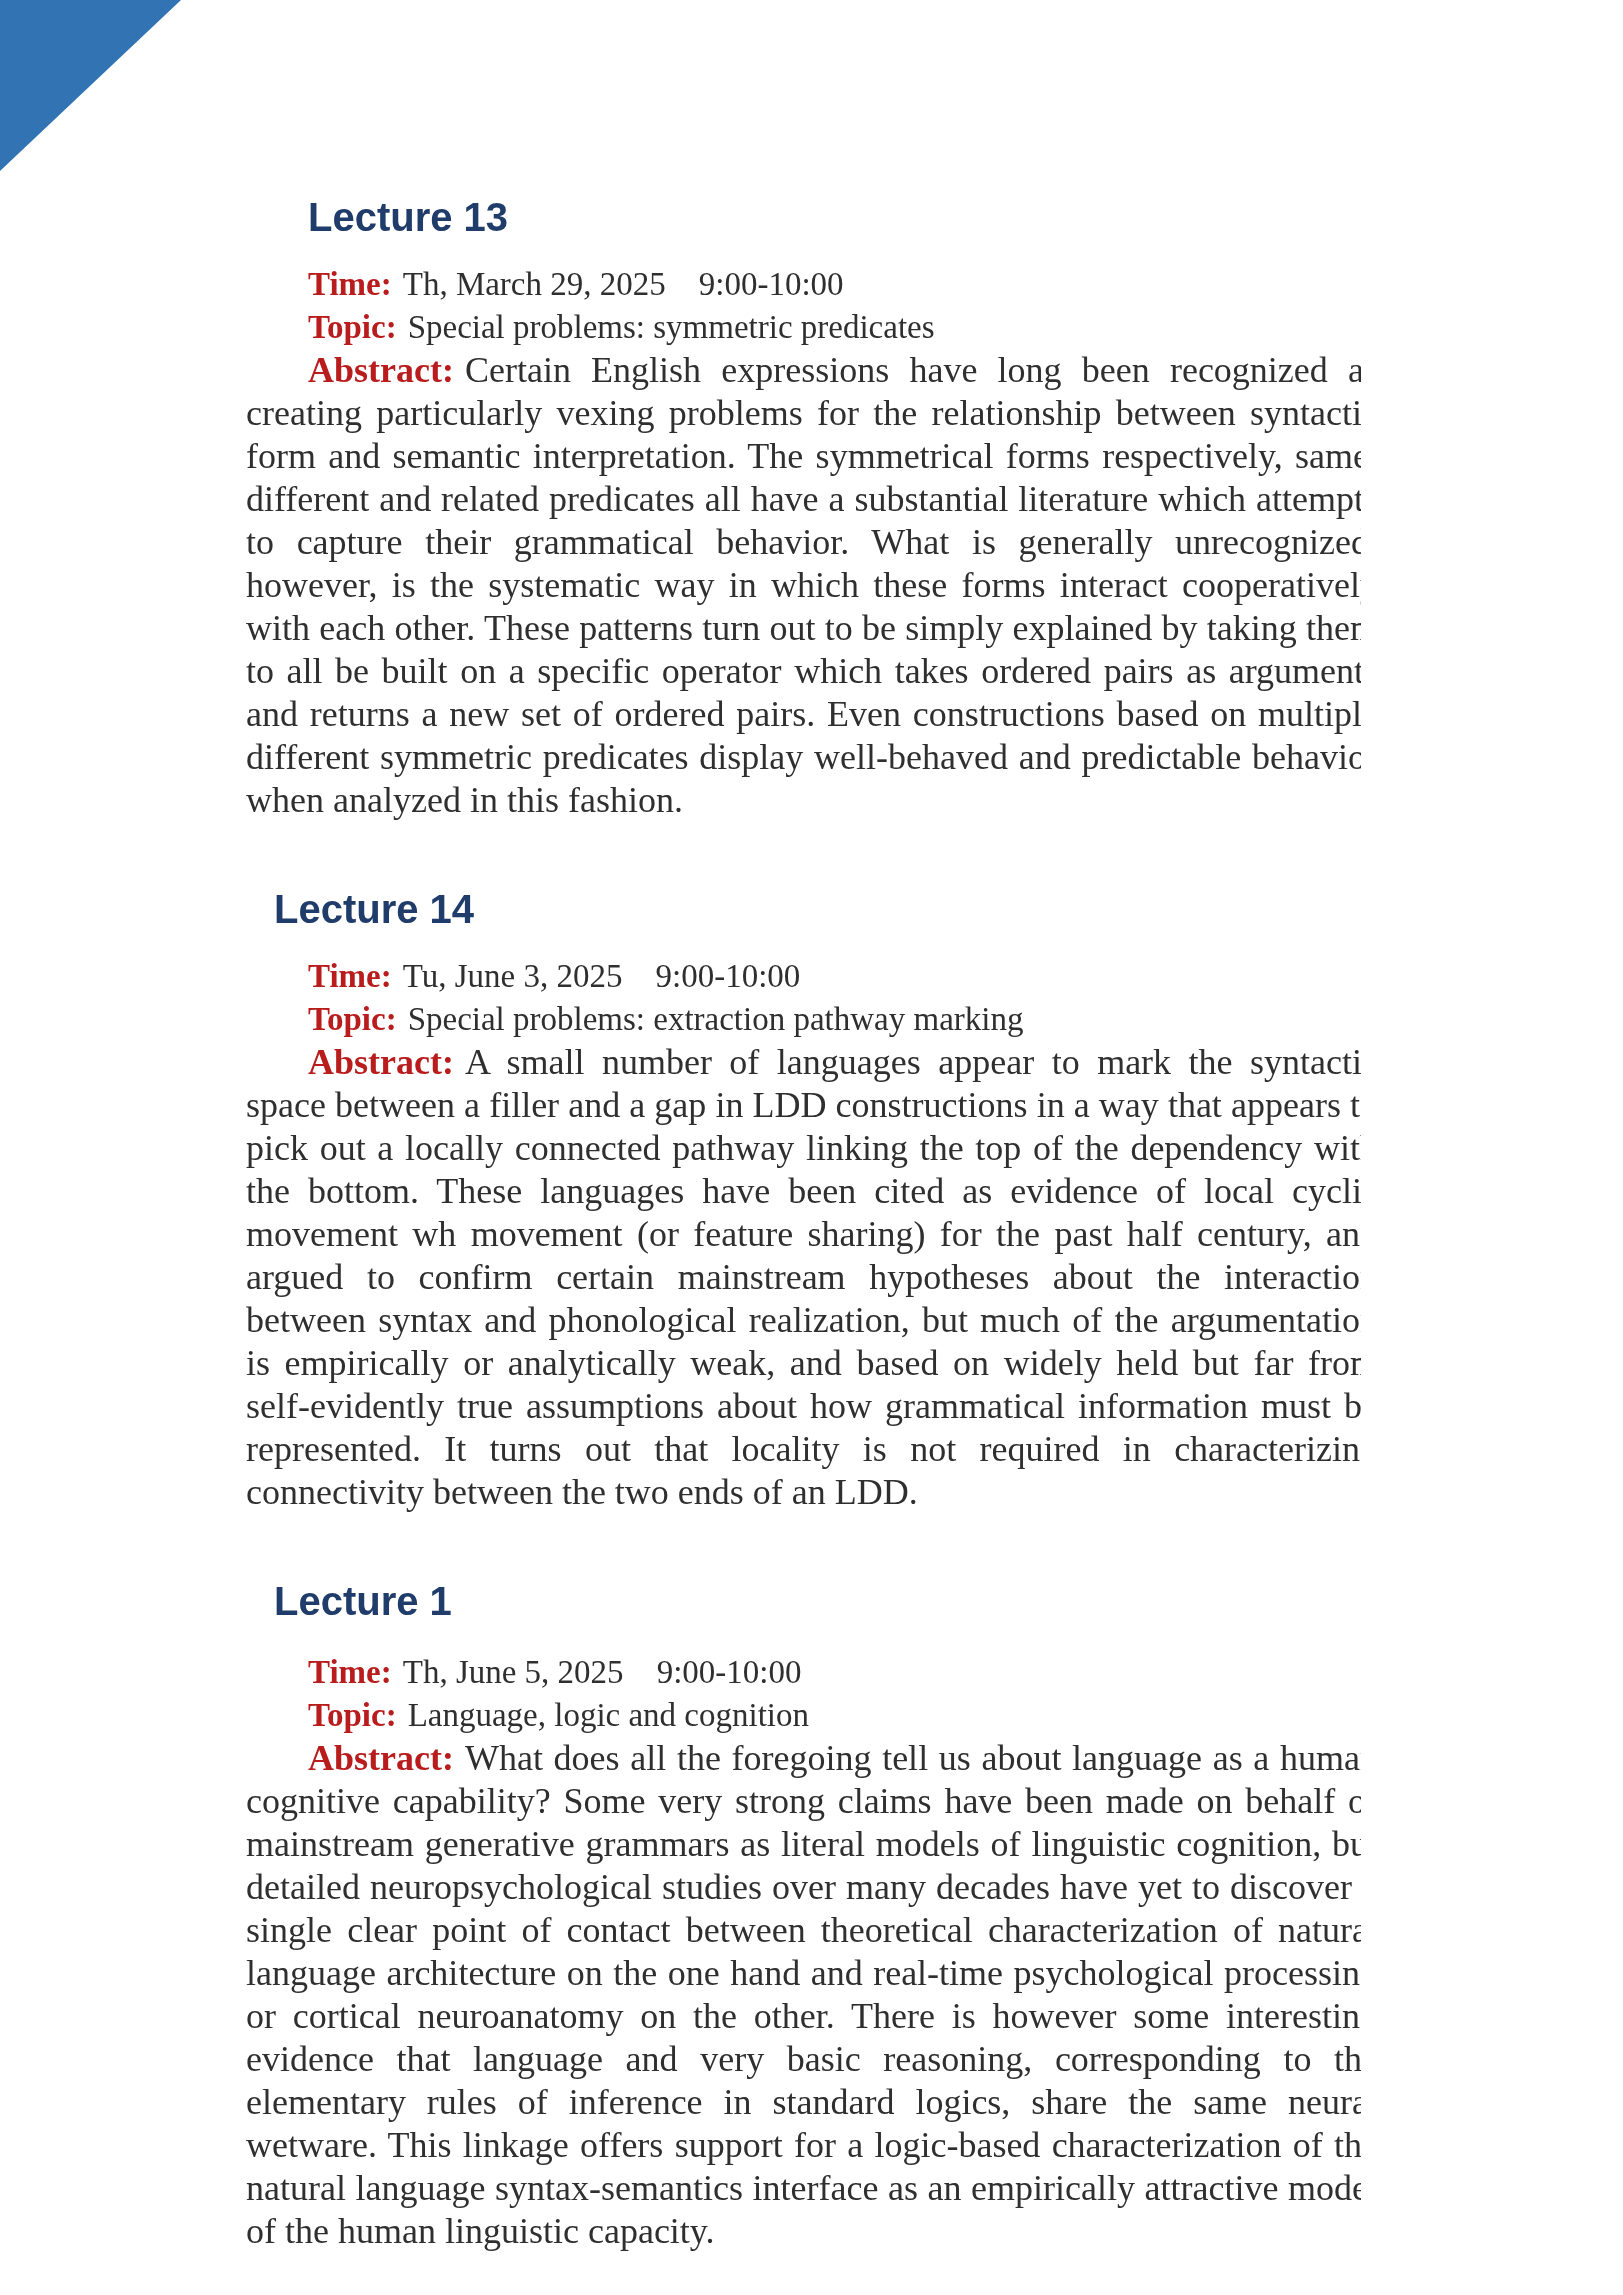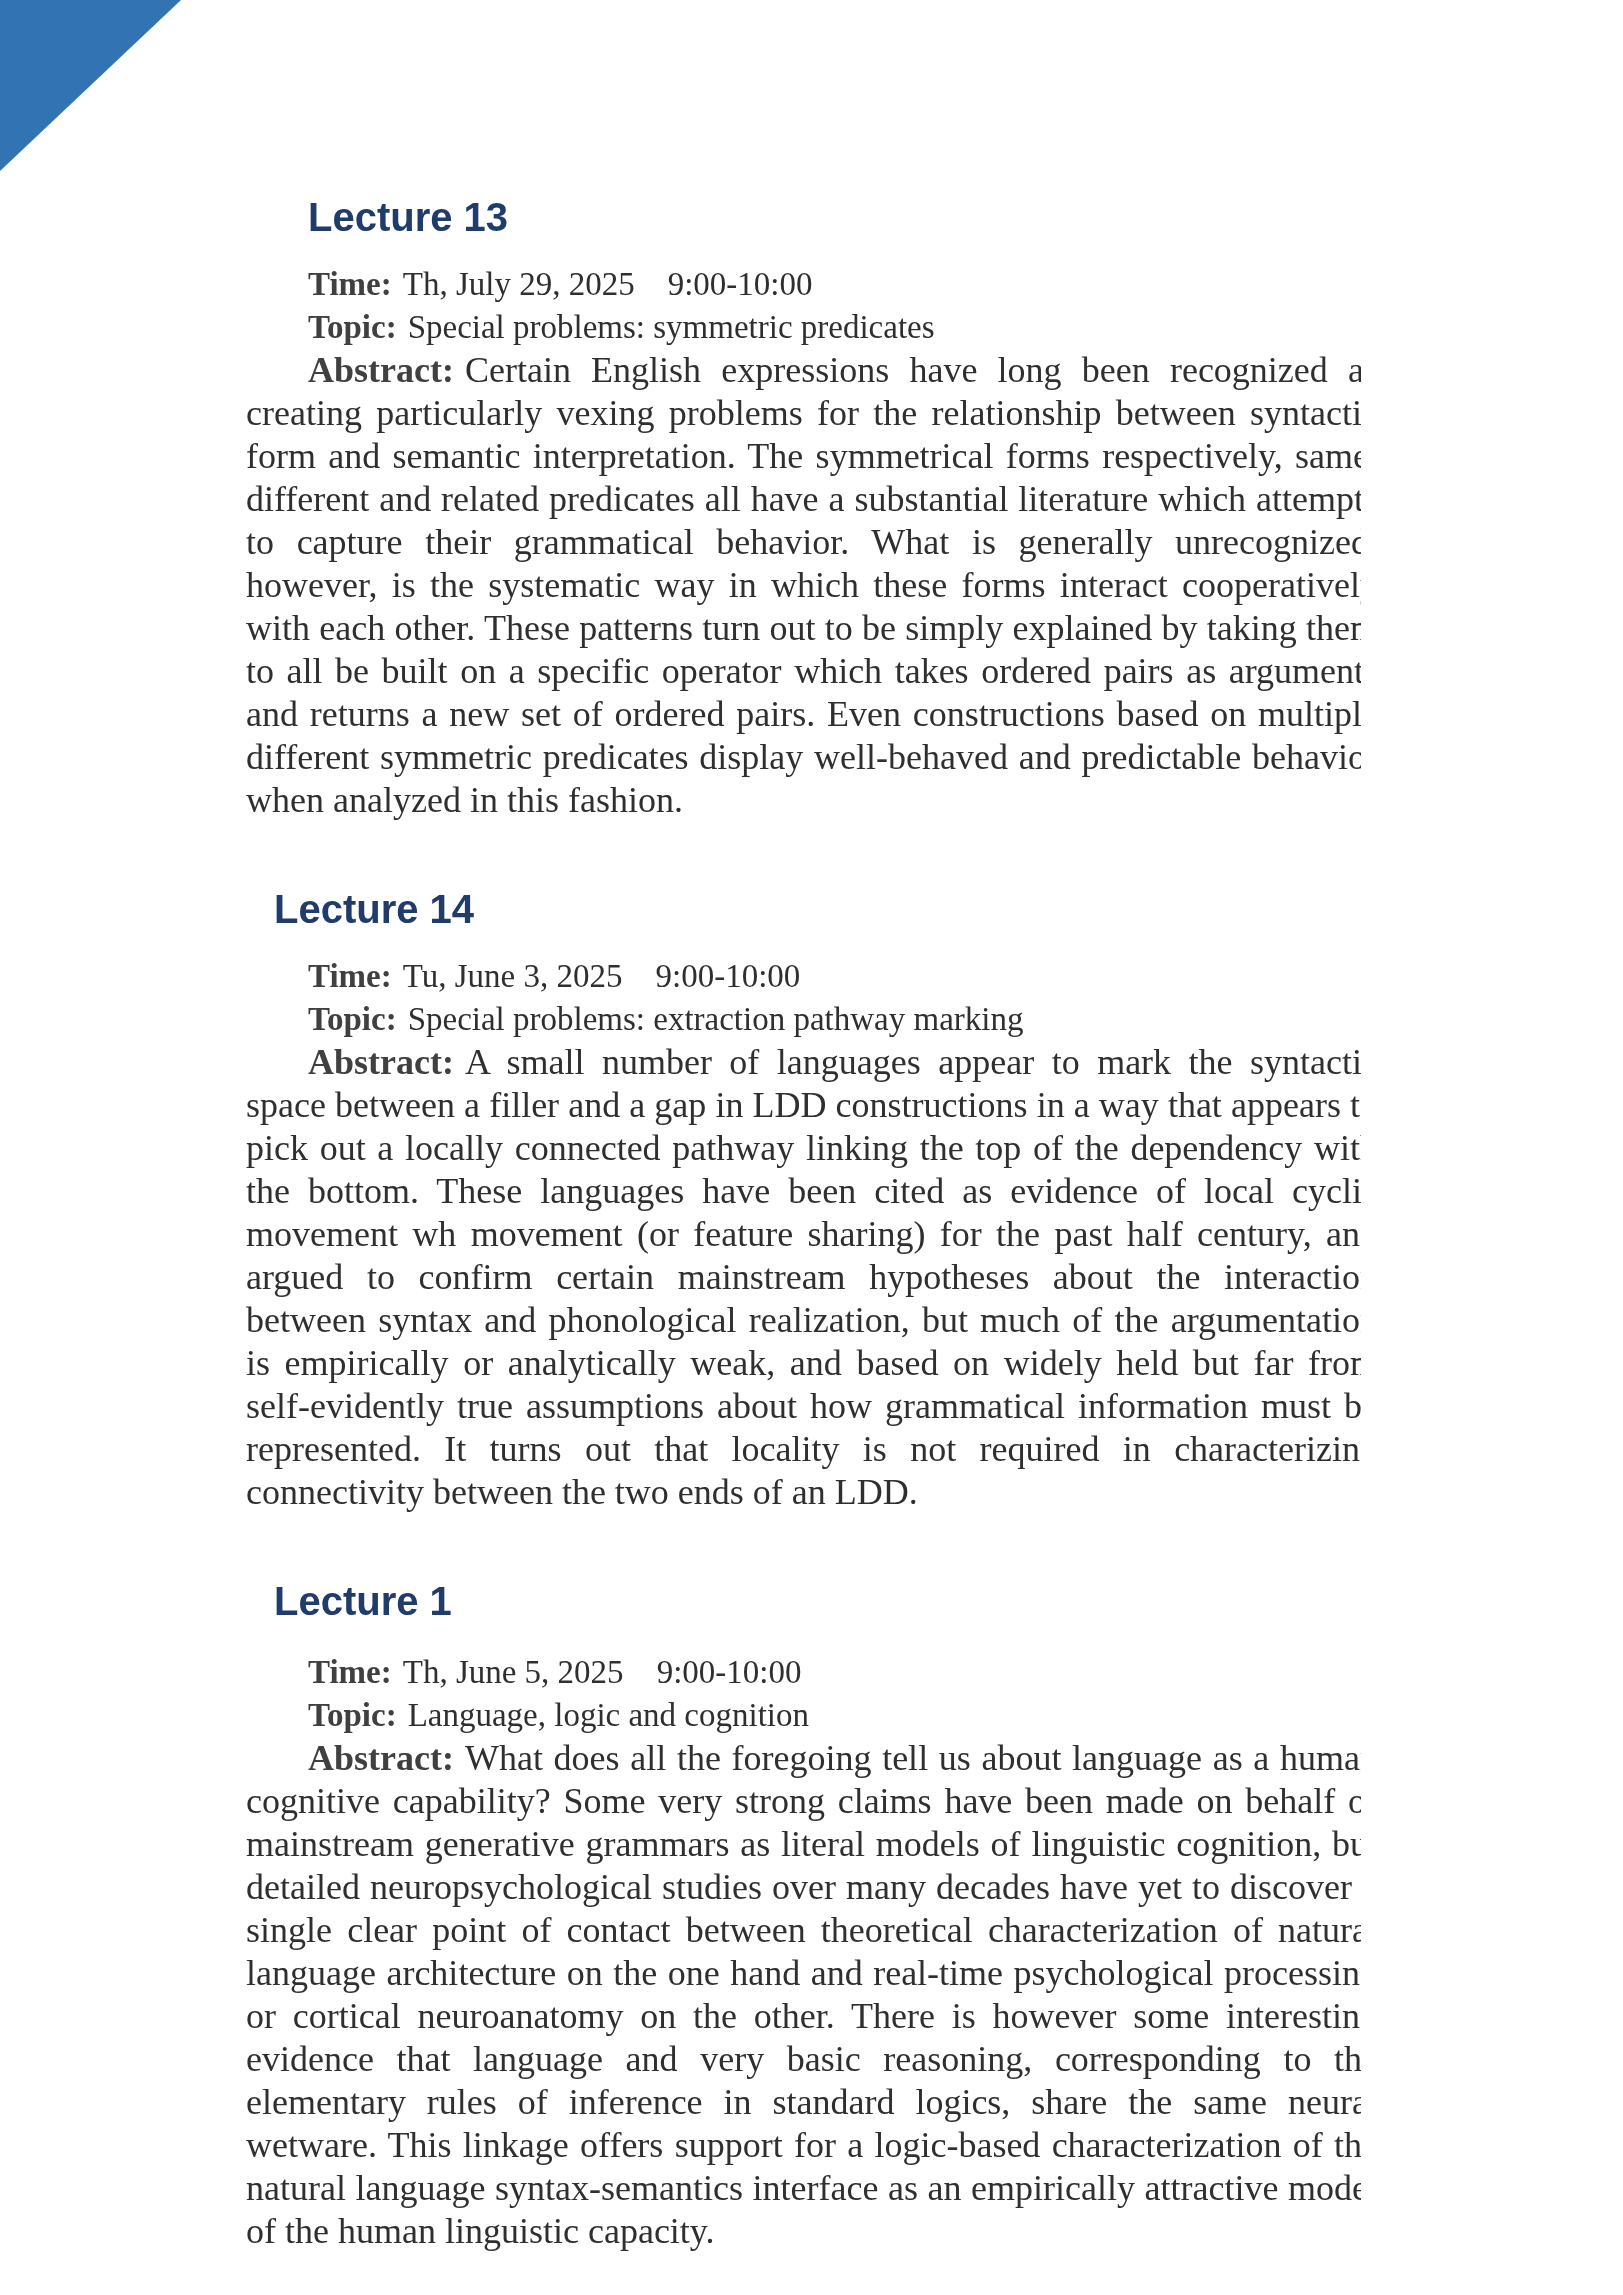--- a/index.html
+++ b/index.html
@@ -49,21 +49,21 @@
   .meta-line {
     margin: 0;
     font-size: 33px;
     line-height: 43px;
     text-indent: 62px;
     white-space: nowrap;
   }
   .meta-line .label,
   .abstract .label {
     font-weight: bold;
-    color: #404040;
+    color: #b91c1c;
     margin-right: 11px;
   }
   .hours {
     margin-left: 33px;
   }
   .abstract {
     margin: 0;
     font-size: 36px;
     line-height: 43px;
     text-indent: 62px;
@@ -117,21 +117,21 @@
 <body>
 
 <div class="page">
 
   <div class="corner-triangle" style="background: rgb(49, 115, 179);"></div>
 
   <div class="content">
 
     <section>
       <h2 class="lecture-title first" style="color: rgb(32, 60, 106);">Lecture 13</h2>
-      <p class="meta-line" style="color: rgb(47, 47, 47);"><span class="label">Time:</span><span>Th, July 29, 2025</span><span class="hours">9:00-10:00</span></p>
+      <p class="meta-line" style="color: rgb(47, 47, 47);"><span class="label">Time:</span><span>Th, March 29, 2025</span><span class="hours">9:00-10:00</span></p>
       <p class="meta-line" style="color: rgb(47, 47, 47);"><span class="label">Topic:</span><span>Special problems: symmetric predicates</span></p>
       <p class="abstract" style="color: rgb(47, 47, 47);"><span class="label">Abstract:</span><span>Certain English expressions have long been recognized as creating particularly vexing problems for the relationship between syntactic form and semantic interpretation. The symmetrical forms respectively, same, different and related predicates all have a substantial literature which attempts to capture their grammatical behavior. What is generally unrecognized, however, is the systematic way in which these forms interact cooperatively with each other. These patterns turn out to be simply explained by taking them to all be built on a specific operator which takes ordered pairs as arguments and returns a new set of ordered pairs. Even constructions based on multiple different symmetric predicates display well-behaved and predictable behavior when analyzed in this fashion.</span></p>
     </section>
 
     <section>
       <h2 class="lecture-title later" style="color: rgb(32, 60, 106);">Lecture 14</h2>
       <p class="meta-line" style="color: rgb(47, 47, 47);"><span class="label">Time:</span><span>Tu, June 3, 2025</span><span class="hours">9:00-10:00</span></p>
       <p class="meta-line" style="color: rgb(47, 47, 47);"><span class="label">Topic:</span><span>Special problems: extraction pathway marking</span></p>
       <p class="abstract" style="color: rgb(47, 47, 47);"><span class="label">Abstract:</span><span>A small number of languages appear to mark the syntactic space between a filler and a gap in LDD constructions in a way that appears to pick out a locally connected pathway linking the top of the dependency with the bottom. These languages have been cited as evidence of local cyclic movement wh movement (or feature sharing) for the past half century, and argued to confirm certain mainstream hypotheses about the interaction between syntax and phonological realization, but much of the argumentation is empirically or analytically weak, and based on widely held but far from self-evidently true assumptions about how grammatical information must be represented. It turns out that locality is not required in characterizing connectivity between the two ends of an LDD.</span></p>
     </section>

